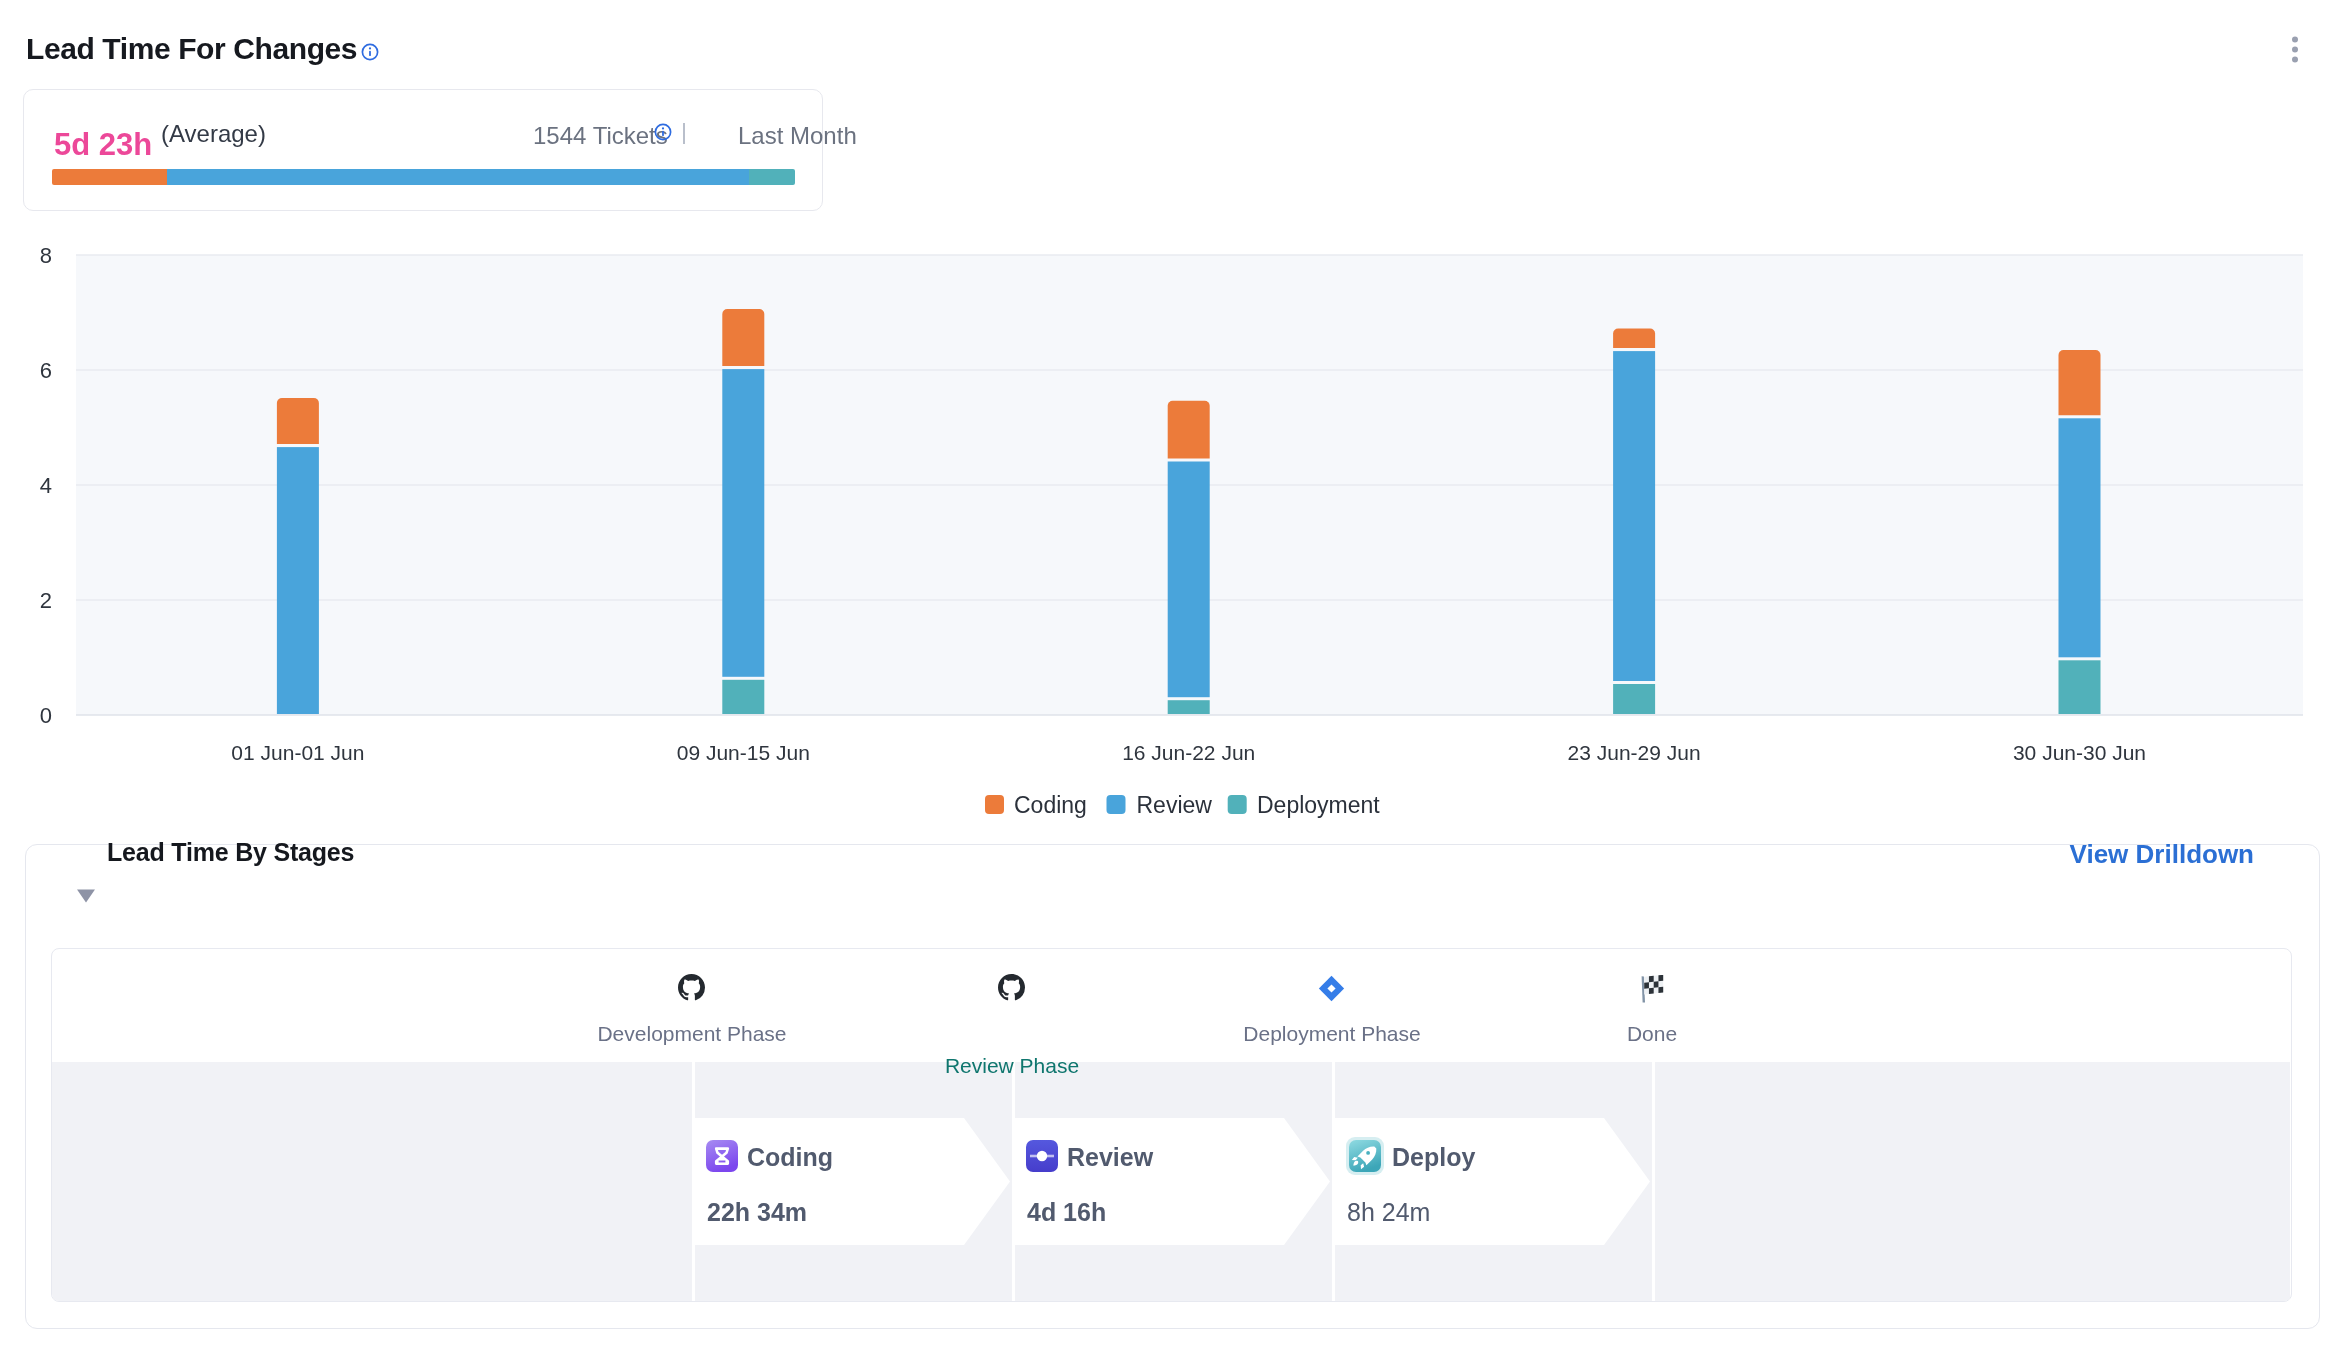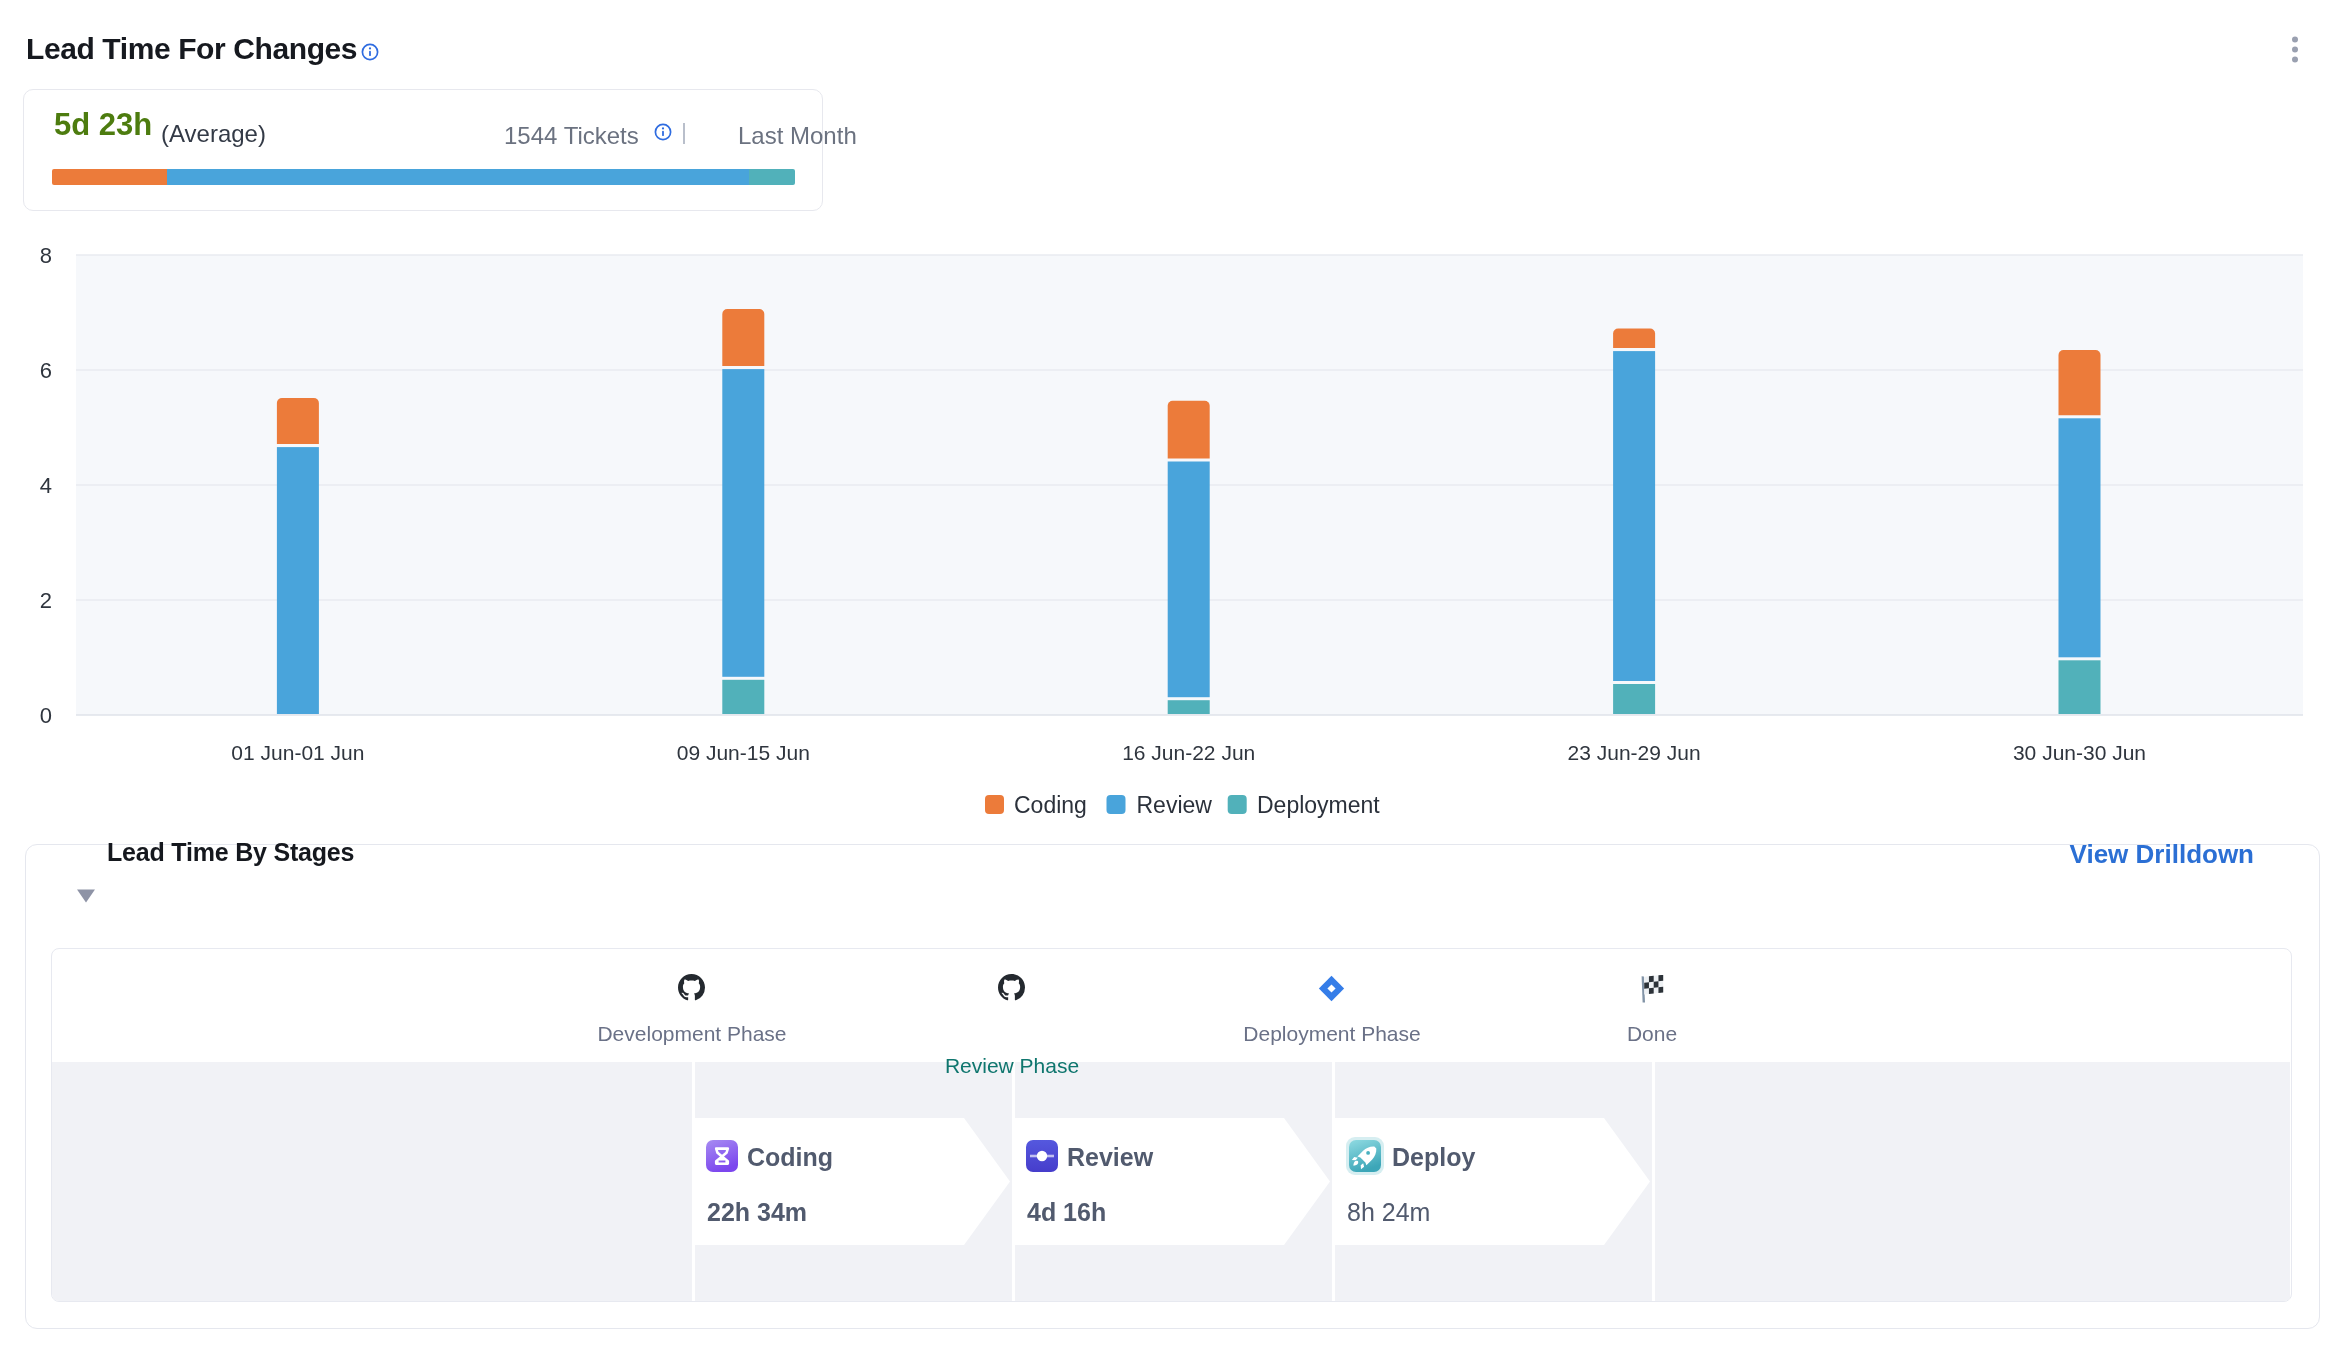--- a/index.html
+++ b/index.html
@@ -15,23 +15,23 @@
   <rect x="8.1" y="7.8" width="1.8" height="5.3" rx="0.9" fill="#2f6ce0"></rect>
   <circle cx="9" cy="5.4" r="1.1" fill="#2f6ce0"></circle>
 </svg>
 <svg class="abs" style="left:2286px; top:33px;" width="18" height="34" viewBox="0 0 18 34">
   <circle cx="9" cy="6.4" r="3" fill="#9aa0b0"></circle>
   <circle cx="9" cy="16.6" r="3" fill="#9aa0b0"></circle>
   <circle cx="9" cy="26.6" r="3" fill="#9aa0b0"></circle>
 </svg>
 
 <div class="abs" style="left:23px; top:89px; width:800px; height:122px; background:#fff; border:1.5px solid #e7e8ee; border-radius:10px;"></div>
-<div class="abs" style="left:54px; top:108px; font-size:31px; font-weight:bold; color:#4d7c0f; line-height:34px;">5d 23h</div>
+<div class="abs" style="left:54px; top:128px; font-size:31px; font-weight:bold; color:#ec4899; line-height:34px;">5d 23h</div>
 <div class="abs" style="left:161px; top:122px; font-size:24px; color:#333a46; line-height:24px;">(Average)</div>
-<div class="abs" style="left:504px; top:124px; font-size:24px; color:#6b7280; line-height:24px;">1544 Tickets</div>
+<div class="abs" style="left:533px; top:124px; font-size:24px; color:#6b7280; line-height:24px;">1544 Tickets</div>
 <svg class="abs" style="left:654px; top:123px;" width="18" height="18" viewBox="0 0 18 18">
   <circle cx="9" cy="9" r="7.6" fill="none" stroke="#2f6ce0" stroke-width="1.7"></circle>
   <rect x="8.1" y="7.8" width="1.8" height="5.3" rx="0.9" fill="#2f6ce0"></rect>
   <circle cx="9" cy="5.4" r="1.1" fill="#2f6ce0"></circle>
 </svg>
 <div class="abs" style="left:683px; top:123px; width:2px; height:21px; background:#b9bfcb;"></div>
 <div class="abs" style="left:694px; top:124px; font-size:24px; color:#6b7280; line-height:24px;margin-left:44px;">Last Month</div>
 
 <div class="abs" style="left:52px; top:169px; width:743px; height:16px; border-radius:2px; overflow:hidden;">
   <div class="abs" style="left:0; top:0; width:115px; height:16px; background:#ec7b3a;"></div>

